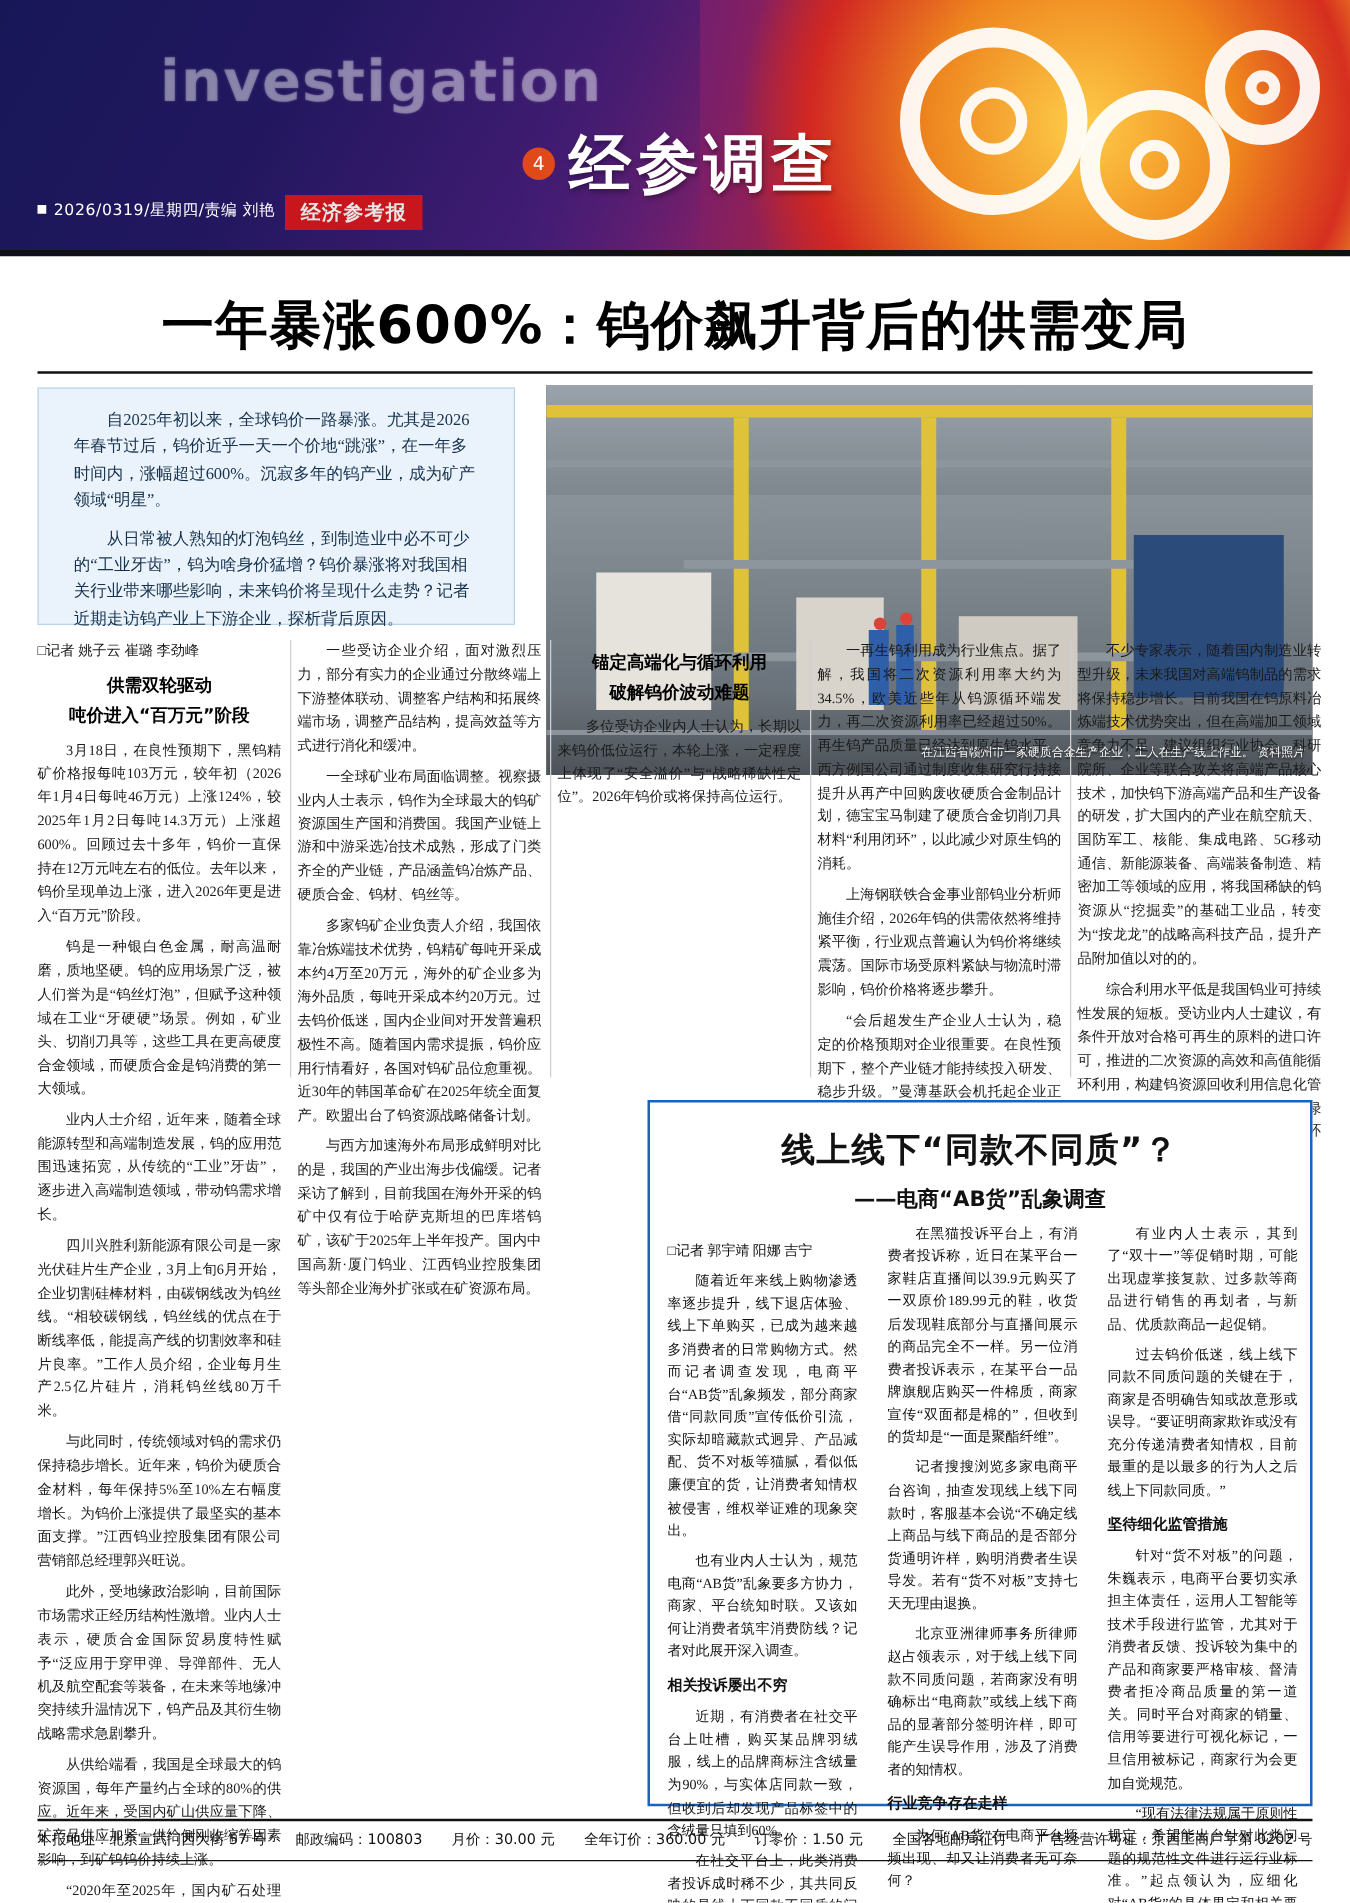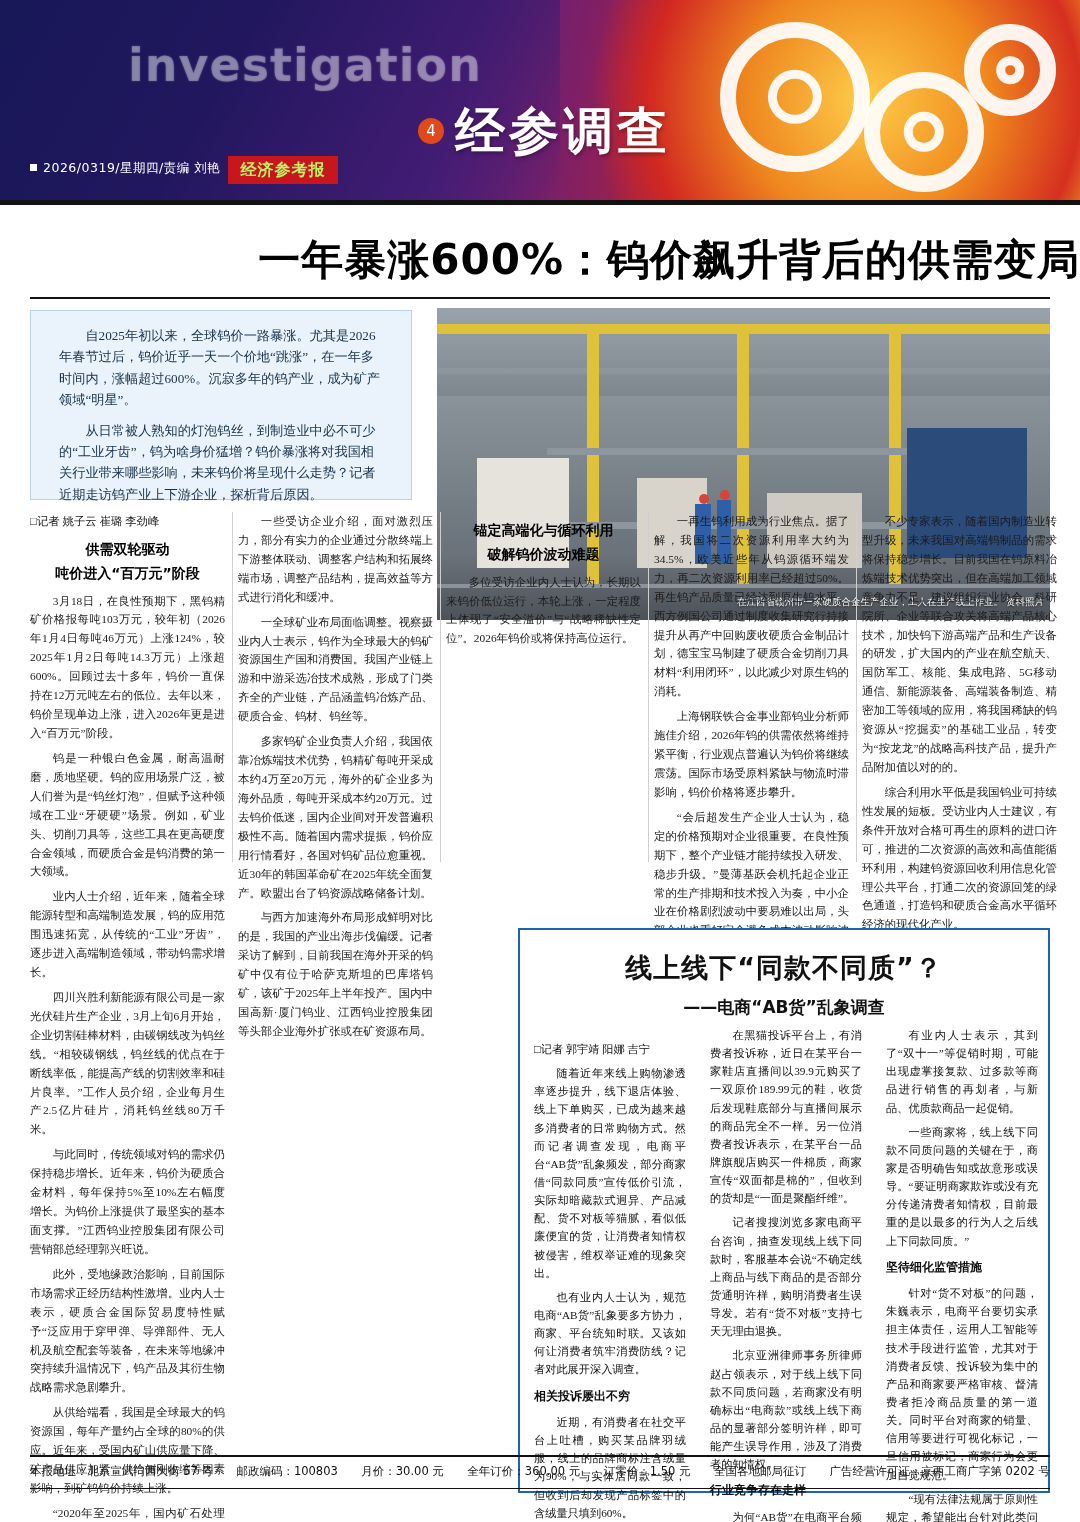--- a/index.html
+++ b/index.html
@@ -24,26 +24,26 @@
     font-size:46px;letter-spacing:1px;color:rgba(255,255,255,.30);font-weight:600;
     text-shadow:0 0 2px rgba(255,255,255,.25);}
   .cn-title{position:absolute;left:455px;top:98px;font-family:"DejaVu Sans",sans-serif;
     font-size:50px;font-weight:bold;color:#fff;letter-spacing:4px;text-shadow:1px 2px 4px rgba(0,0,0,.35);}
   .pagenum{position:absolute;left:418px;top:118px;width:26px;height:26px;border-radius:50%;
     background:#e04a1a;color:#fff;font-family:"DejaVu Sans",sans-serif;font-size:15px;
     display:flex;align-items:center;justify-content:center;}
   .dateline{position:absolute;left:30px;top:160px;color:#fff;font-size:12.5px;font-family:"DejaVu Sans",sans-serif;letter-spacing:.5px;}
   .dateline .sq{display:inline-block;width:7px;height:7px;background:#fff;margin-right:6px;vertical-align:1px;}
   .paper-logo{position:absolute;left:228px;top:156px;width:110px;height:28px;background:#c8161d;
-    color:#bef264;font-family:"DejaVu Sans",sans-serif;font-size:16px;font-weight:bold;
+    color:#e5e5e5;font-family:"DejaVu Sans",sans-serif;font-size:16px;font-weight:bold;
     display:flex;align-items:center;justify-content:center;letter-spacing:1px;}
   .mast-rule{position:absolute;left:0;top:200px;width:1080px;height:5px;background:#111;}
 
   
-  .headline{position:absolute;left:0;top:232px;width:1080px;text-align:right;
+  .headline{position:absolute;left:0;top:232px;width:1080px;text-align:center;
     font-family:"DejaVu Sans",sans-serif;font-size:42px;font-weight:bold;letter-spacing:1px;color:#000;}
   .hl-rule{position:absolute;left:30px;top:297px;width:1020px;height:2px;background:#111;}
 
   
   .leadbox{position:absolute;left:30px;top:310px;width:382px;height:190px;
     background:#eaf3fb;border:1px solid #b9d4ea;box-sizing:border-box;padding:14px 28px;}
   .leadbox p{margin:0 0 9px 0;font-size:13.2px;line-height:1.62;text-indent:2em;color:#17324d;}
 
   
   .photo{position:absolute;left:437px;top:308px;width:613px;height:312px;overflow:hidden;
@@ -69,21 +69,21 @@
   .c2{left:208px;top:0;}
   .c3{left:416px;top:0;}
   .c4{left:624px;top:0;}
   .c5{left:832px;top:0;}
 
   
   .sep{position:absolute;width:1px;background:#cfcfcf;}
 
   
   .boxart{position:absolute;left:518px;top:880px;width:532px;height:565px;
-    border:2px solid #1a63b8;box-sizing:border-box;background:#fff;padding:14px 14px 4px;margin-top:48px;}
+    border:2px solid #1a63b8;box-sizing:border-box;background:#fff;padding:14px 14px 4px;}
   .box-h1{text-align:center;font-family:"DejaVu Sans",sans-serif;font-weight:bold;font-size:27px;letter-spacing:1px;margin-top:6px;}
   .box-h2{text-align:center;font-family:"DejaVu Sans",sans-serif;font-weight:bold;font-size:17px;margin-top:10px;}
   .box-byline{font-size:11.2px;margin:14px 0 6px 0;}
   .bcolwrap{position:absolute;left:14px;top:96px;width:504px;}
   .bcol{position:absolute;width:152px;font-size:11.2px;line-height:1.62;text-align:justify;}
   .bcol p{margin:0 0 6px 0;text-indent:2em;}
   .bsub{font-family:"DejaVu Sans",sans-serif;font-weight:bold;font-size:12px;text-align:left;margin:8px 0 7px;}
   .b1{left:0;top:0;}
   .b2{left:176px;top:0;}
   .b3{left:352px;top:0;}
@@ -213,21 +213,21 @@
         <p>记者搜搜浏览多家电商平台咨询，抽查发现线上线下同款时，客服基本会说“不确定线上商品与线下商品的是否部分货通明许样，购明消费者生误导发。若有“货不对板”支持七天无理由退换。</p>
         <p>北京亚洲律师事务所律师赵占领表示，对于线上线下同款不同质问题，若商家没有明确标出“电商款”或线上线下商品的显著部分签明许样，即可能产生误导作用，涉及了消费者的知情权。</p>
         <div class="bsub">行业竞争存在走样</div>
         <p>为何“AB货”在电商平台频频出现、却又让消费者无可奈何？</p>
         <p>一方面，“AB货”乱象是电商行业激烈竞争“变形走样”的产物。在渠道传统电商市场发展日趋成熟以及消费新需求下，这种“看得见的低价，看不见的减配”，成为商家降低成本、获得非常刺激的捷径。多位受访专家认为，相比线下销售渠道，线上价格更加透明，且长期以来价格“内卷”严重，部分商家为了更具价格竞争优势，对外宣传“线上款同质低价”也是商家为迎合消费者对“线上商品货价应比线下更便宜”的消费心理。</p>
 
       </div>
 
       <div class="bcol b3">
         <p>有业内人士表示，其到了“双十一”等促销时期，可能出现虚掌接复款、过多款等商品进行销售的再划者，与新品、优质款商品一起促销。</p>
-        <p>一些商家将，线上线下同款不同质问题的关键在于，商家是否明确告知或故意形或误导。“要证明商家欺诈或没有充分传递清费者知情权，目前最重的是以最多的行为人之后线上下同款同质。”</p>
+        <p>过去钨价低迷，线上线下同款不同质问题的关键在于，商家是否明确告知或故意形或误导。“要证明商家欺诈或没有充分传递清费者知情权，目前最重的是以最多的行为人之后线上下同款同质。”</p>
         <div class="bsub">坚待细化监管措施</div>
         <p>针对“货不对板”的问题，朱巍表示，电商平台要切实承担主体责任，运用人工智能等技术手段进行监管，尤其对于消费者反馈、投诉较为集中的产品和商家要严格审核、督清费者拒冷商品质量的第一道关。同时平台对商家的销量、信用等要进行可视化标记，一旦信用被标记，商家行为会更加自觉规范。</p>
         <p>“现有法律法规属于原则性规定，希望能出台针对此类问题的规范性文件进行运行业标准。”起点领认为，应细化对“AB货”的具体界定和相关要求，比如更加细化对线上商品的介绍内容，具体明必须全面清晰，比如货号、颜色、质地等信息。不能出现含糊、用小字进行说明，给消费者造成误解。</p>
 
       </div>
     </div>
   </div>
 
   <div class="foot-rule"></div>
   <div class="footer">

